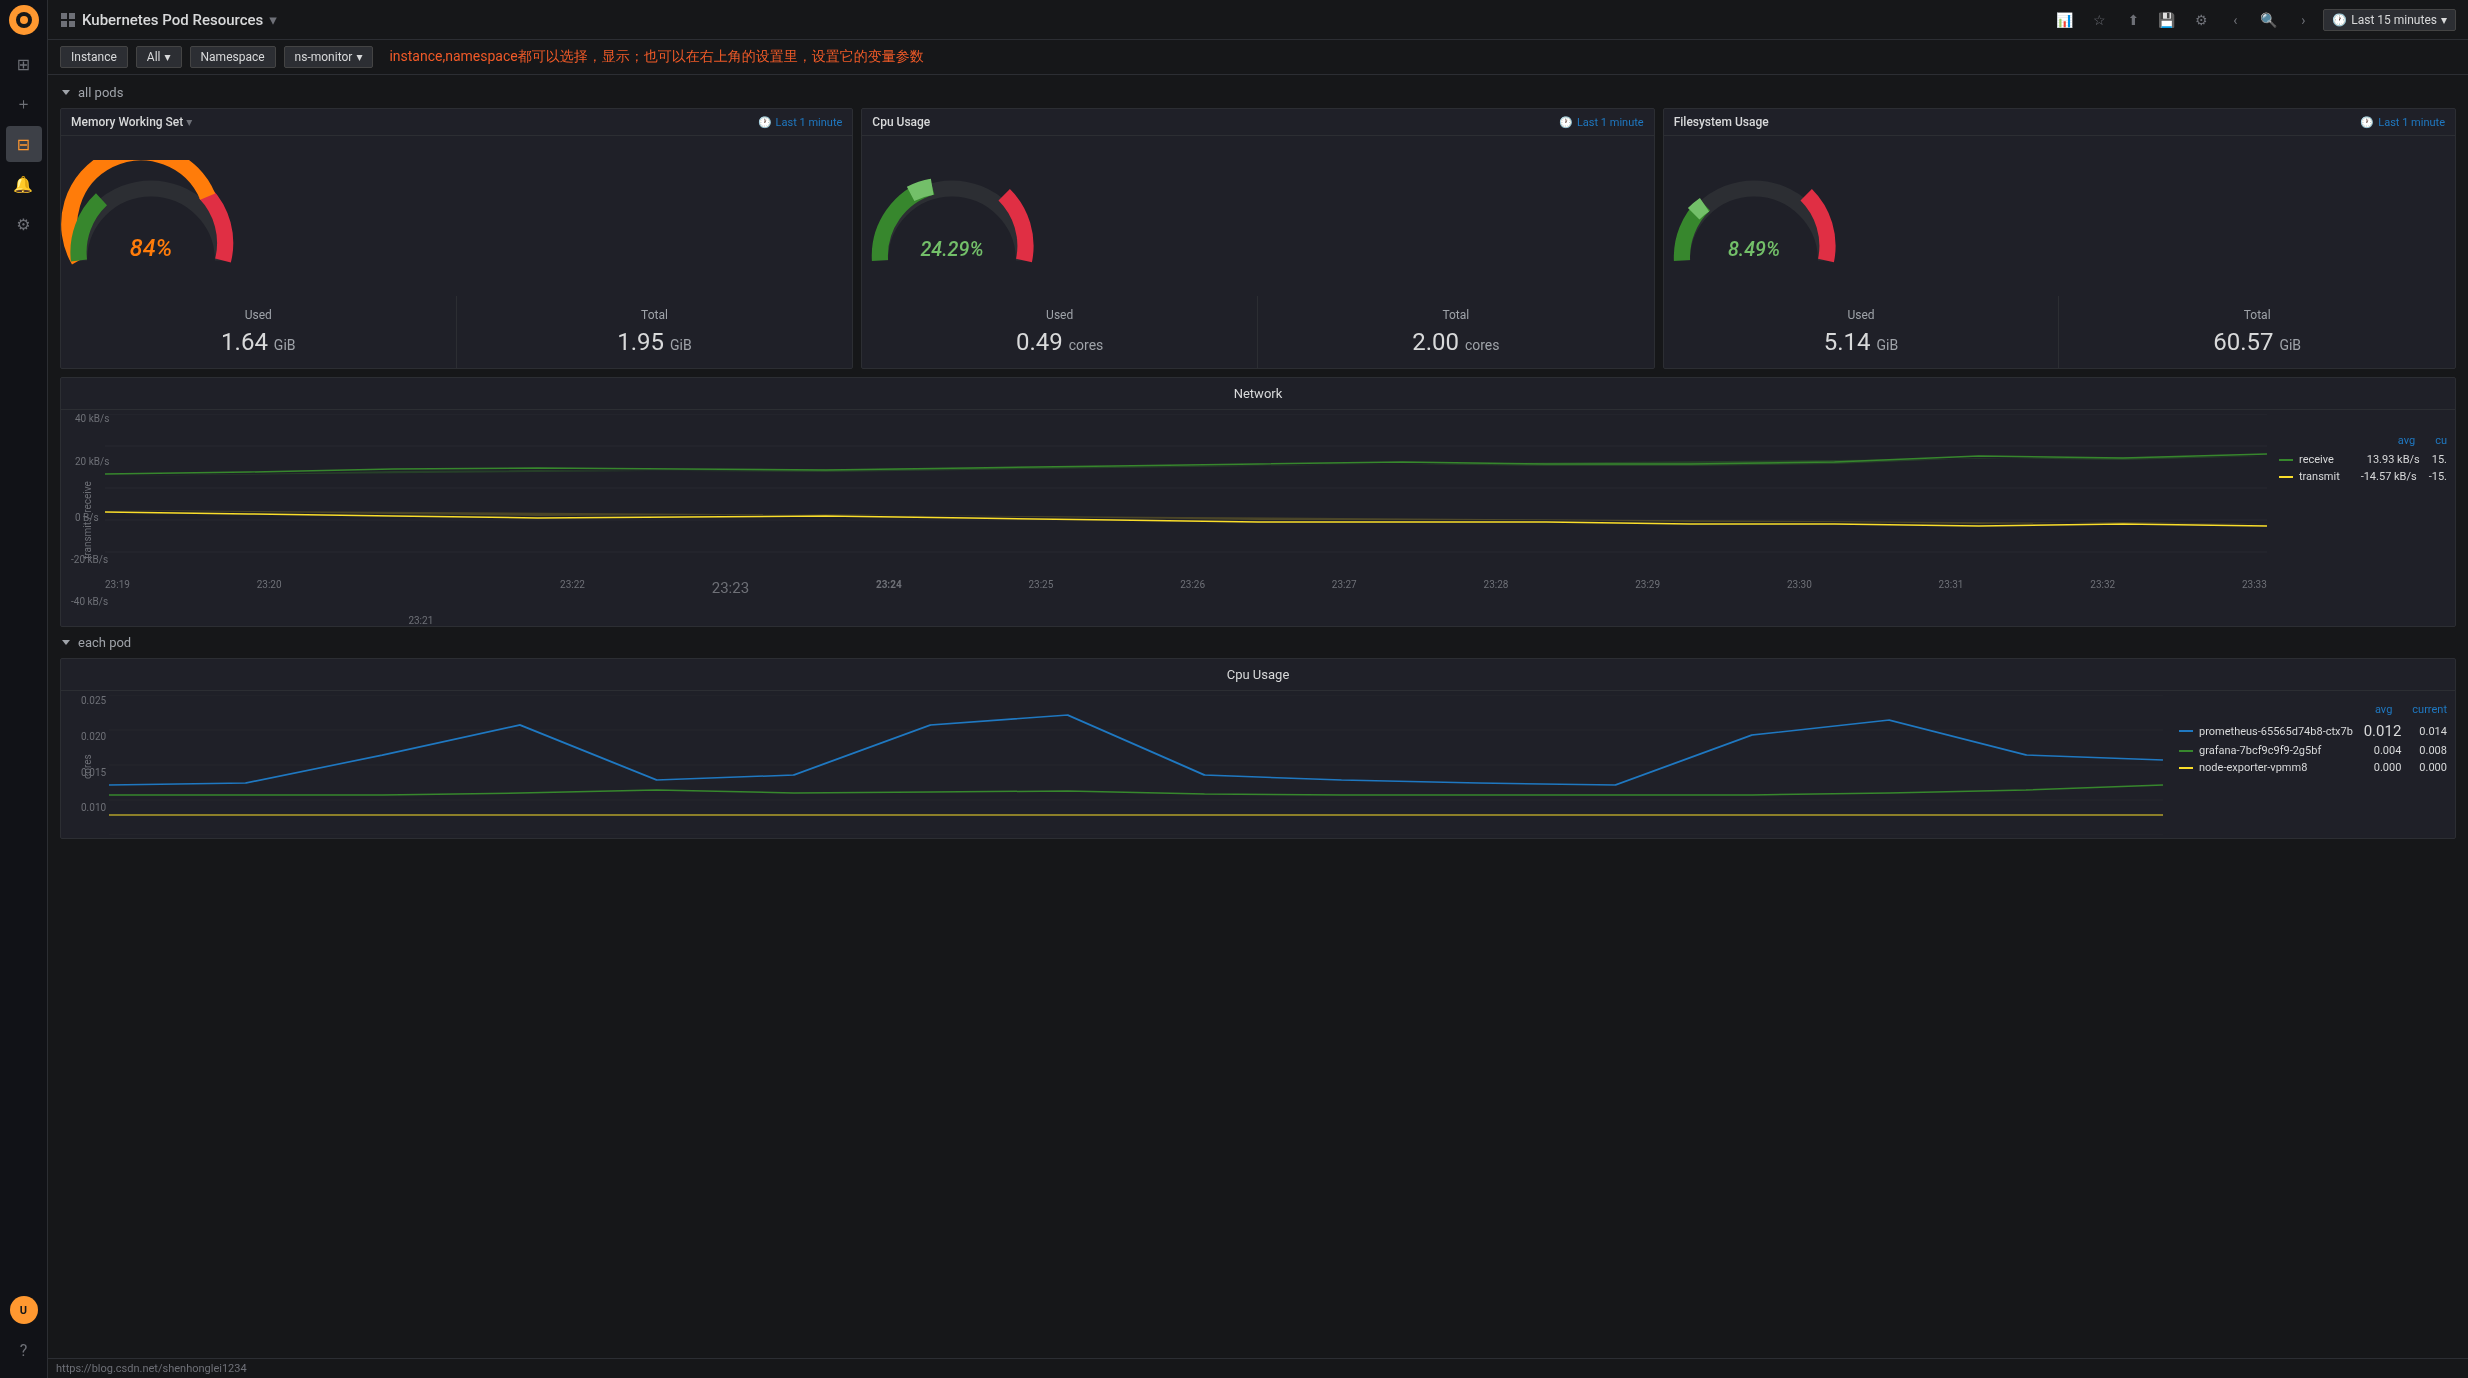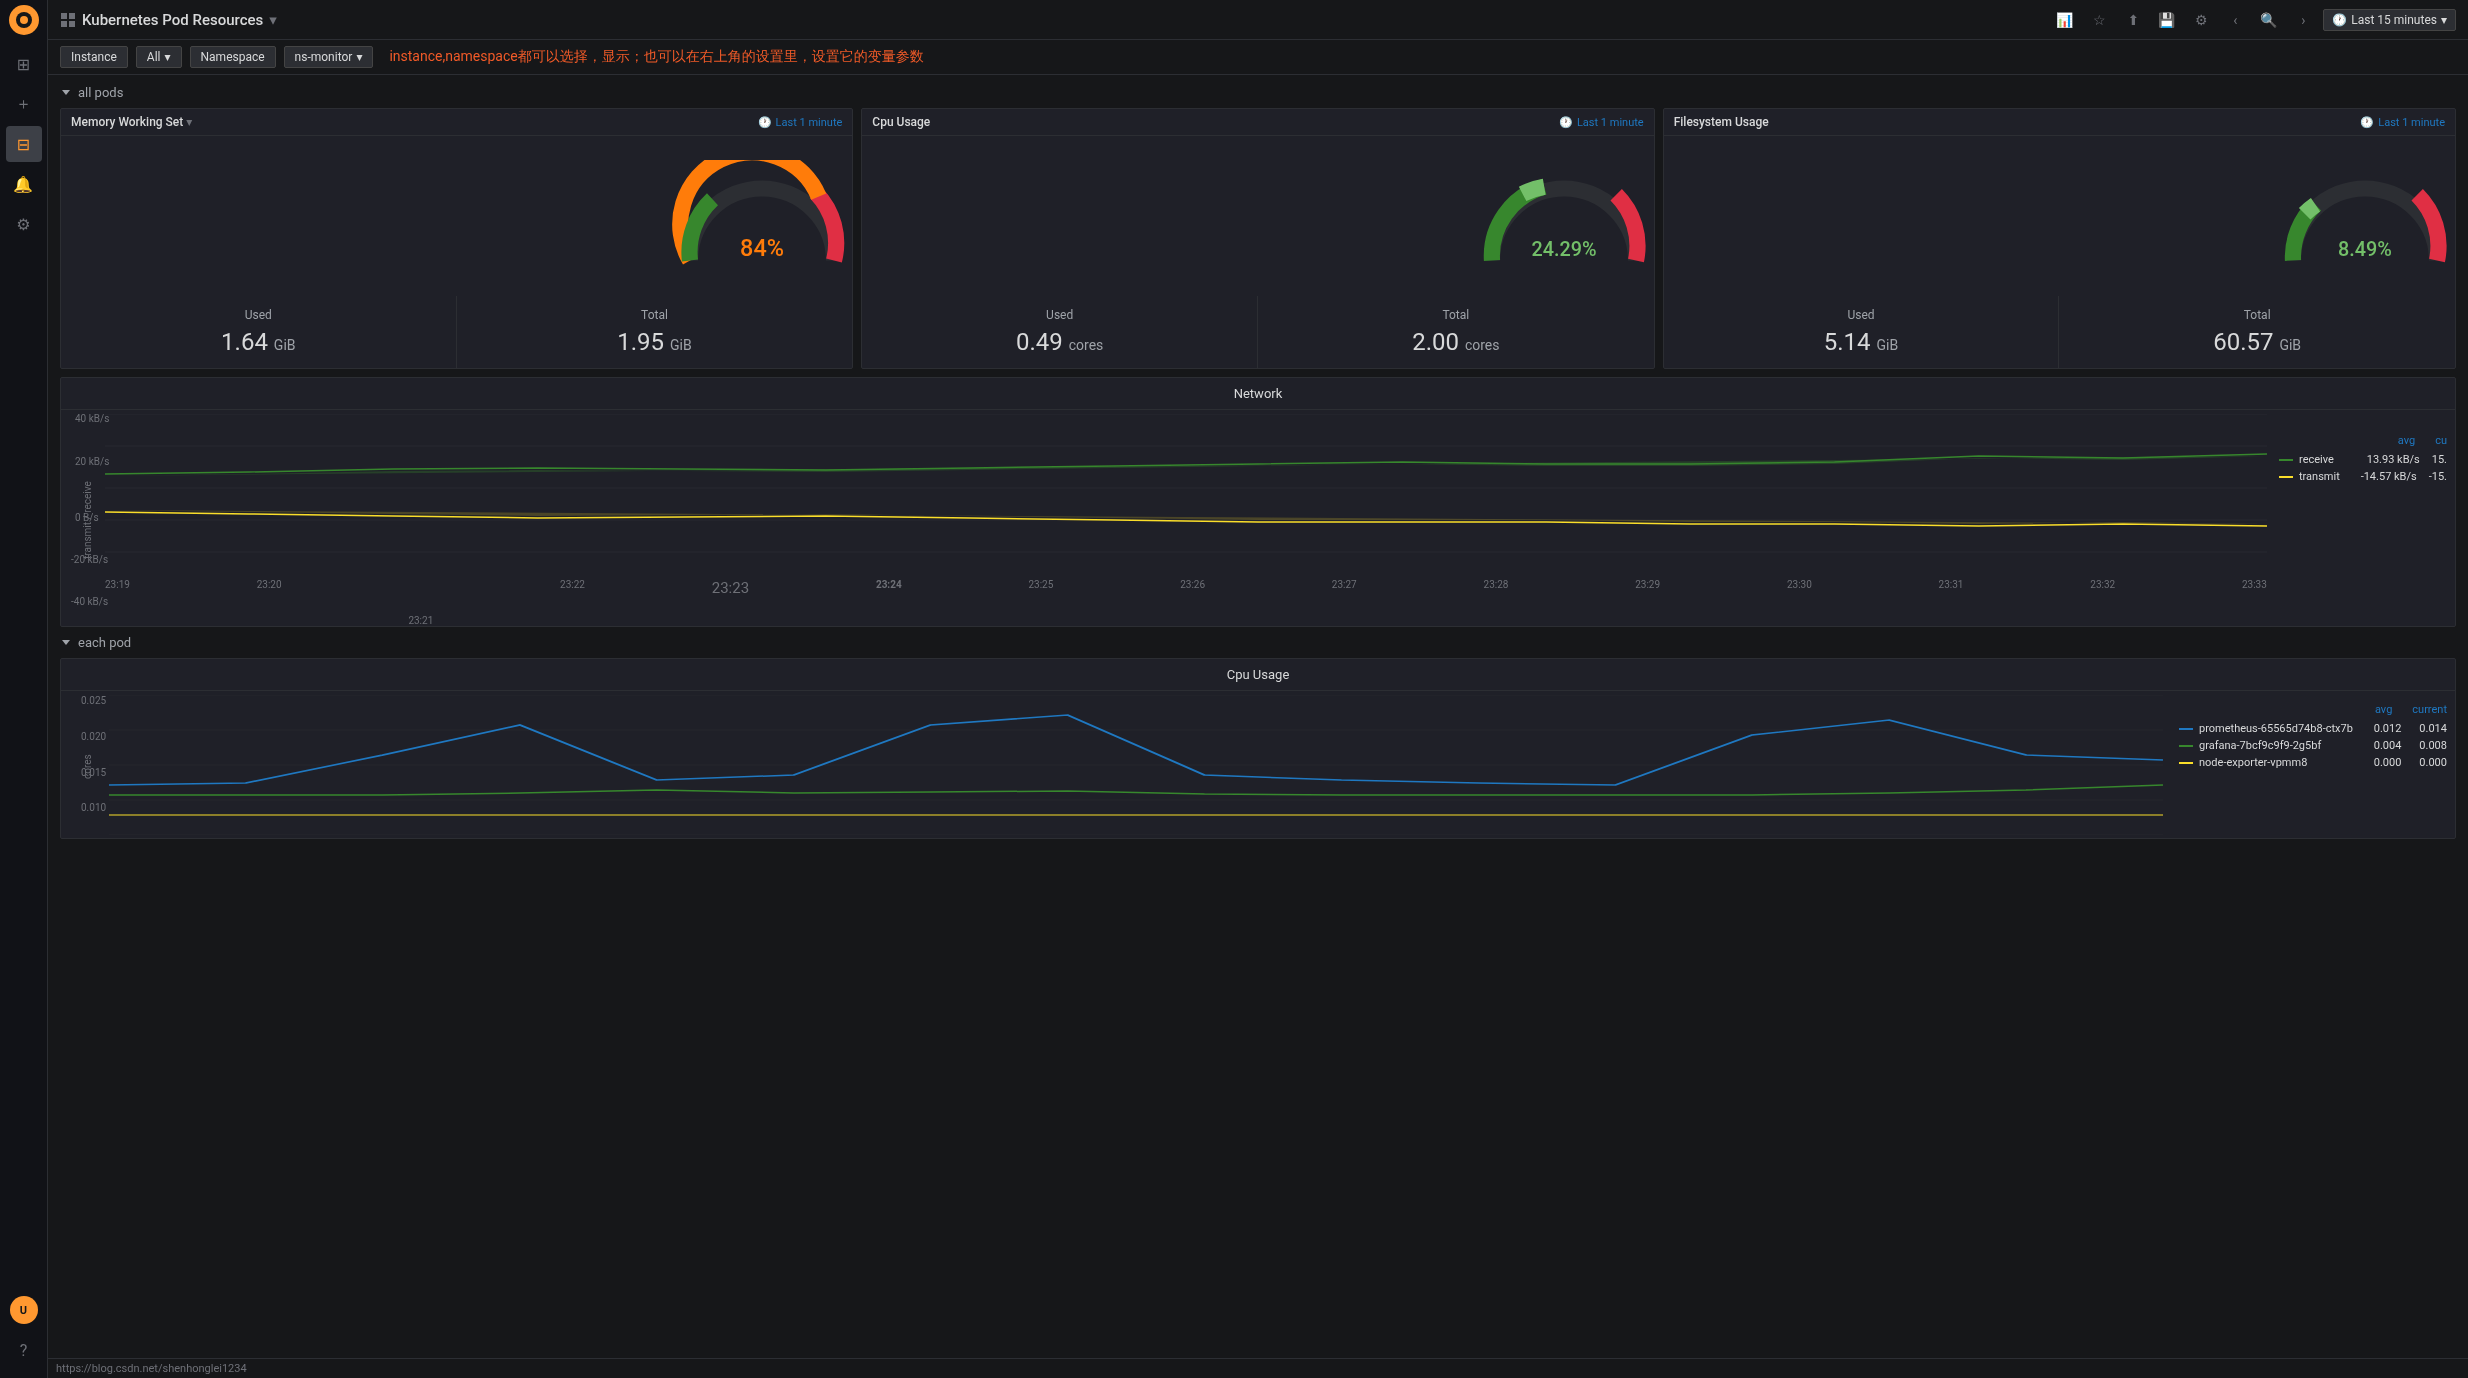--- a/index.html
+++ b/index.html
@@ -202,23 +202,24 @@
       align-items: center;
       gap: 4px;
       color: #1f78c1;
       font-size: 11px;
     }
 
     
     .gauge-container {
       display: flex;
       align-items: center;
-      justify-content: flex-end;
+      justify-content: flex-start;
       padding: 16px 0 8px;
       height: 160px;
+      font-style: italic;
     }
 
     .gauge-svg {
       width: 180px;
       height: 120px;
     }
 
     
     .stats-panel {
       display: grid;
@@ -570,21 +571,21 @@
         </div>
 
         <div style="width:280px; padding: 8px 0 0 12px;">
           <div style="display:flex; justify-content:flex-end; gap:20px; font-size:11px; margin-bottom:6px;">
             <span style="color:#1f78c1;">avg</span>
             <span style="color:#1f78c1;">current</span>
           </div>
           <div class="legend-item">
             <div style="width:14px; height:2px; background:#1f78c1; flex-shrink:0;"></div>
             <span style="font-size:11px;">prometheus-65565d74b8-ctx7b</span>
-            <span style="margin-left:auto; font-size:11px; color:#d8d9da;">0.012</span>
+            <span style="margin-left:auto; font-size:15px; color:#d8d9da;">0.012</span>
             <span style="margin-left:12px; font-size:11px; color:#d8d9da;">0.014</span>
           </div>
           <div class="legend-item">
             <div style="width:14px; height:2px; background:#37872d; flex-shrink:0;"></div>
             <span style="font-size:11px;">grafana-7bcf9c9f9-2g5bf</span>
             <span style="margin-left:auto; font-size:11px; color:#d8d9da;">0.004</span>
             <span style="margin-left:12px; font-size:11px; color:#d8d9da;">0.008</span>
           </div>
           <div class="legend-item">
             <div style="width:14px; height:2px; background:#fade2a; flex-shrink:0;"></div>

